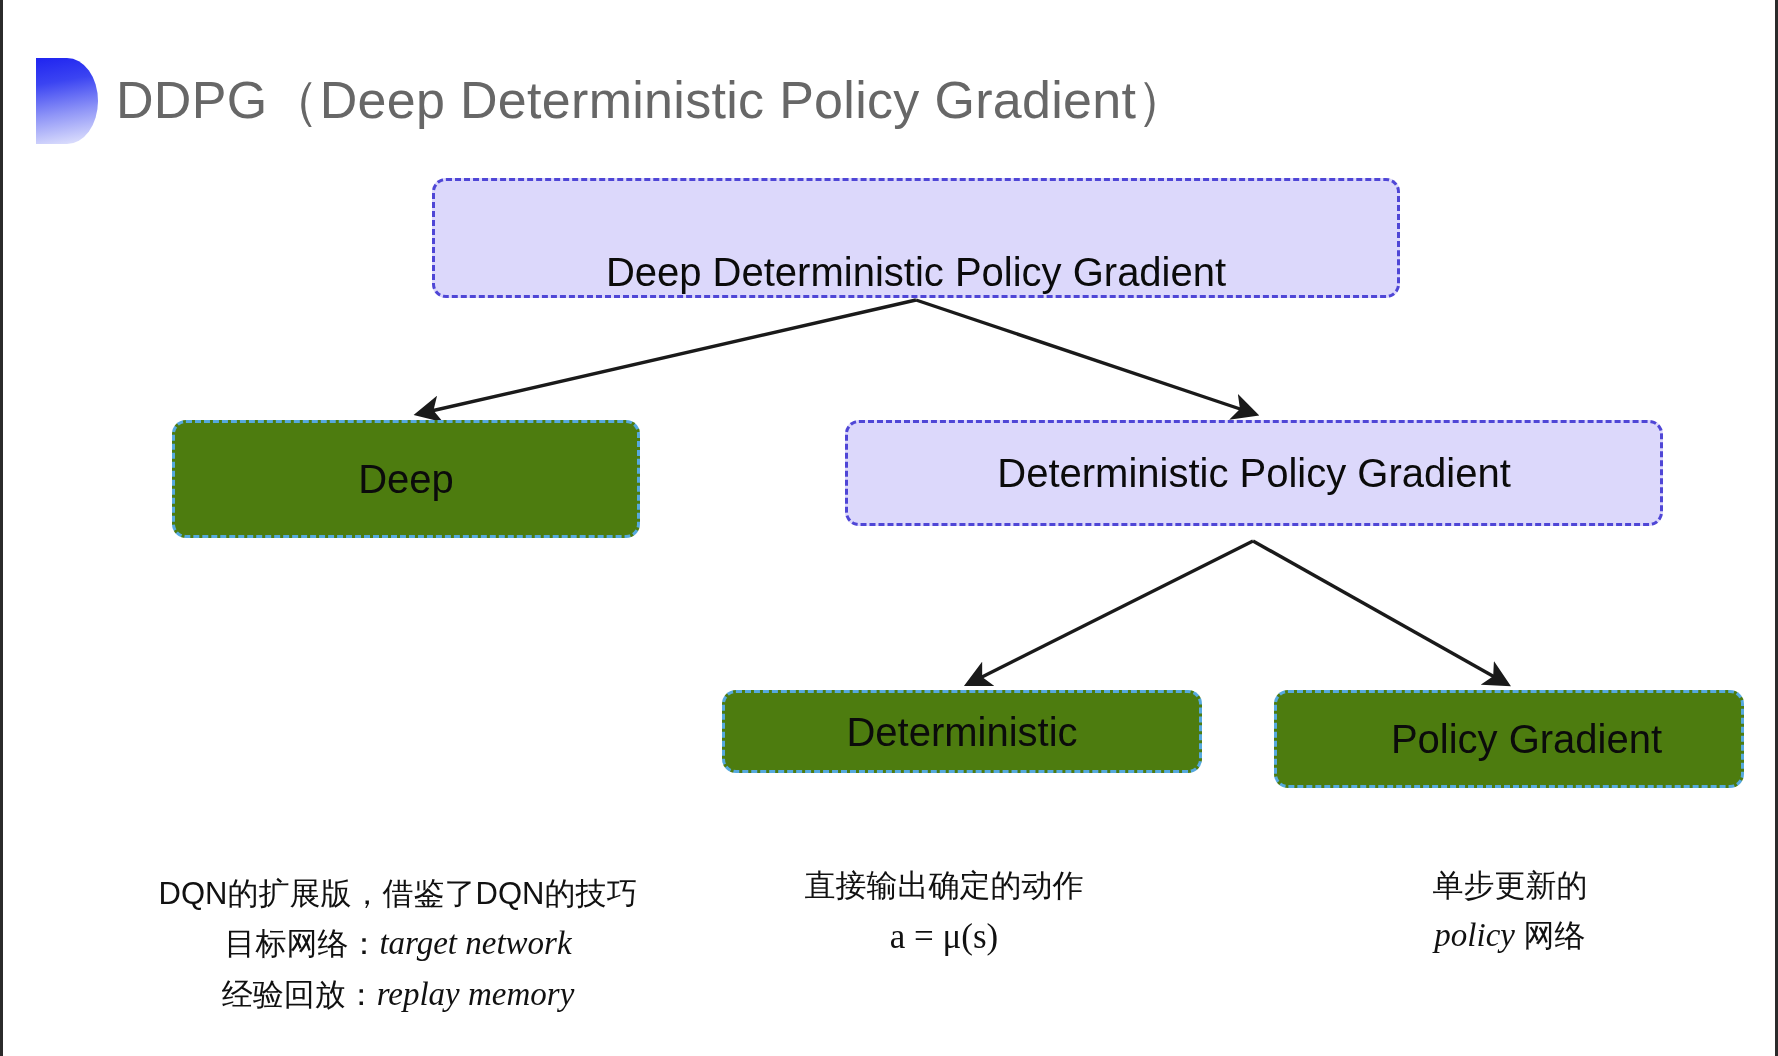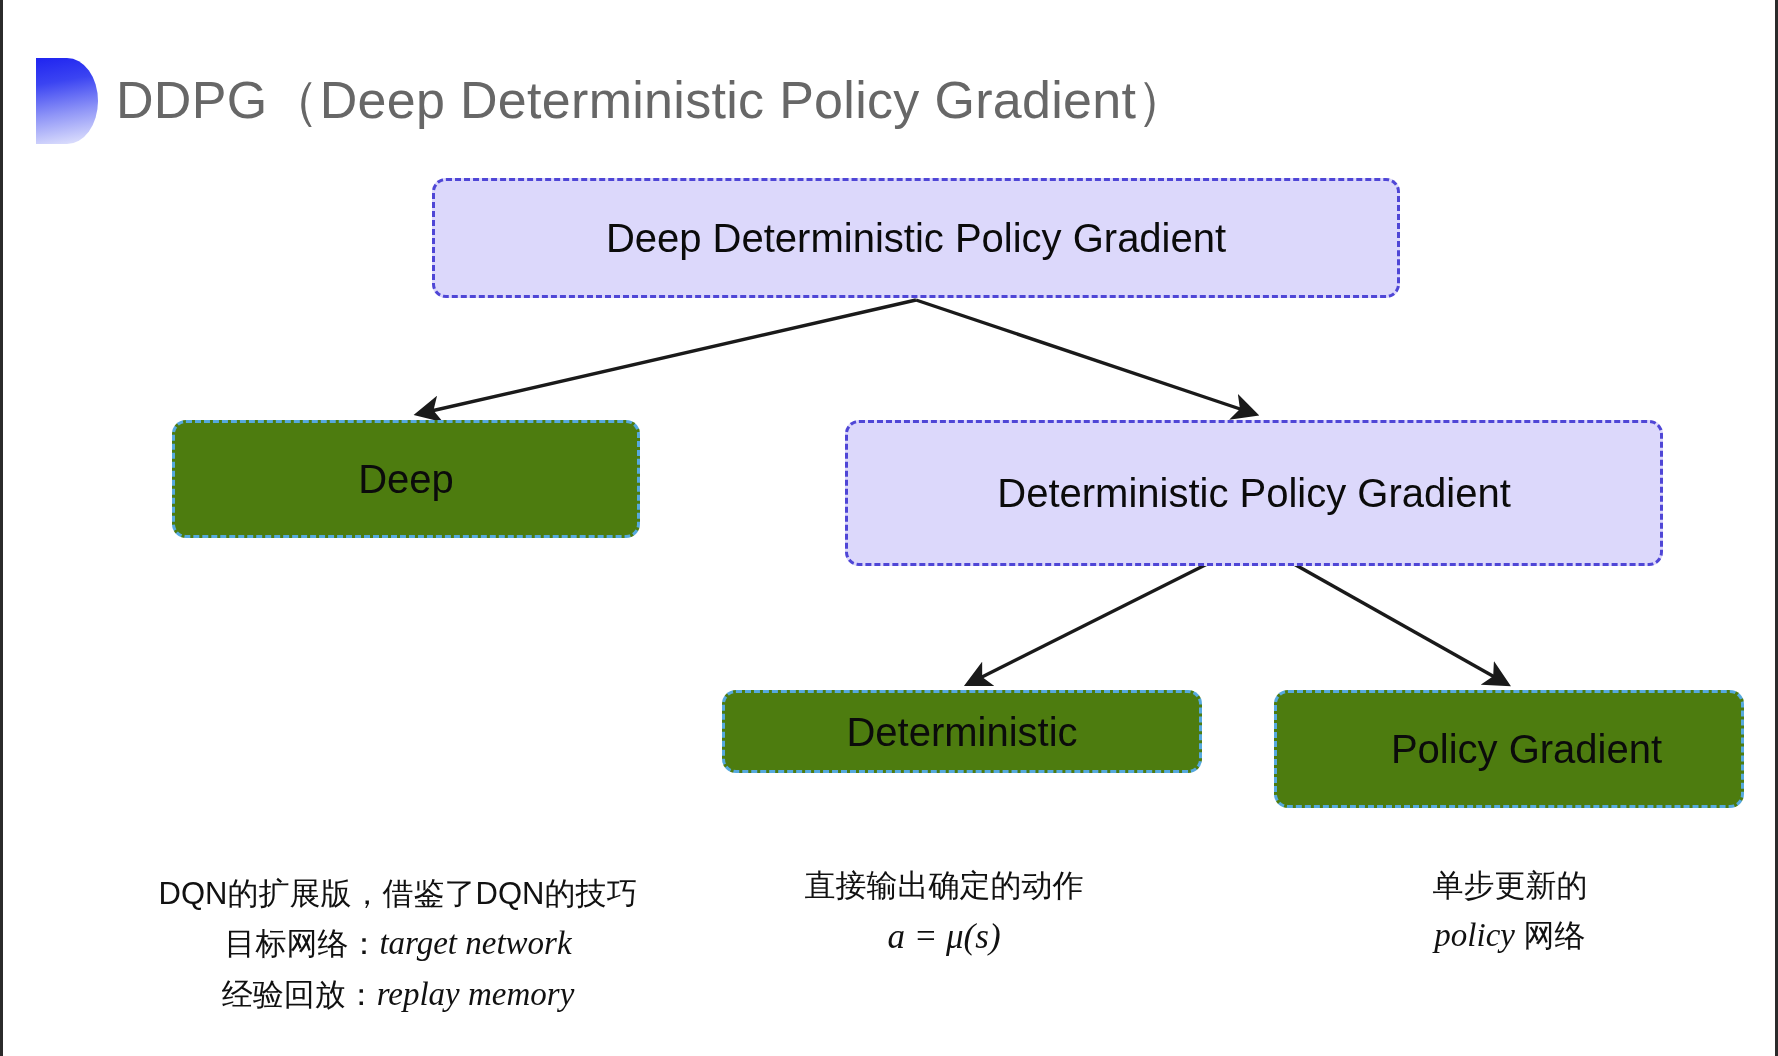--- a/index.html
+++ b/index.html
@@ -64,25 +64,25 @@
   .node.purple {
     background: #dcd8fb;
     border: 3px dashed #4f46d6;
   }
   .node.blue {
     background: #4d7c0f;
     border: 3px dashed #56a9de;
   }
   .node-label { padding: 0 12px; }
 
-  #node-root        { left: 432px; top: 178px;  width: 968px; height: 120px; font-size: 40px; }
+  #node-root        { left: 432px; top: 178px;  width: 968px; height: 120px; font-size: 40px; align-items: flex-end; }
   #node-deep        { left: 172px; top: 420px;  width: 468px; height: 118px; font-size: 40px; }
-  #node-dpg         { left: 845px; top: 420px;  width: 818px; height: 146px; font-size: 40px; }
+  #node-dpg         { left: 845px; top: 420px;  width: 818px; height: 106px; font-size: 40px; }
   #node-det         { left: 722px; top: 690px;  width: 480px; height: 83px; font-size: 40px; }
-  #node-pg          { left: 1274px; top: 690px; width: 470px; height: 118px; font-size: 40px; padding-left: 35px; }
+  #node-pg          { left: 1274px; top: 690px; width: 470px; height: 98px; font-size: 40px; padding-left: 35px; }
 
   
   #arrow-layer {
     position: absolute;
     left: 0; top: 0;
     width: 1778px;
     height: 1056px;
     pointer-events: none;
   }
 
@@ -96,21 +96,20 @@
     white-space: nowrap;
   }
   .annotation .line { display: block; }
   .mathy {
     font-family: "Liberation Serif", "DejaVu Serif", serif;
     font-style: italic;
     font-size: 33px;
   }
   .mathy-block {
     font-family: "Liberation Serif", "DejaVu Serif", serif;
-    font-style: italic;
     font-size: 35px;
     display: block;
   }
 
   #annot-deep {
     left: 88px;
     top: 838px;
     width: 620px;
     margin-top: 32px;
   }

